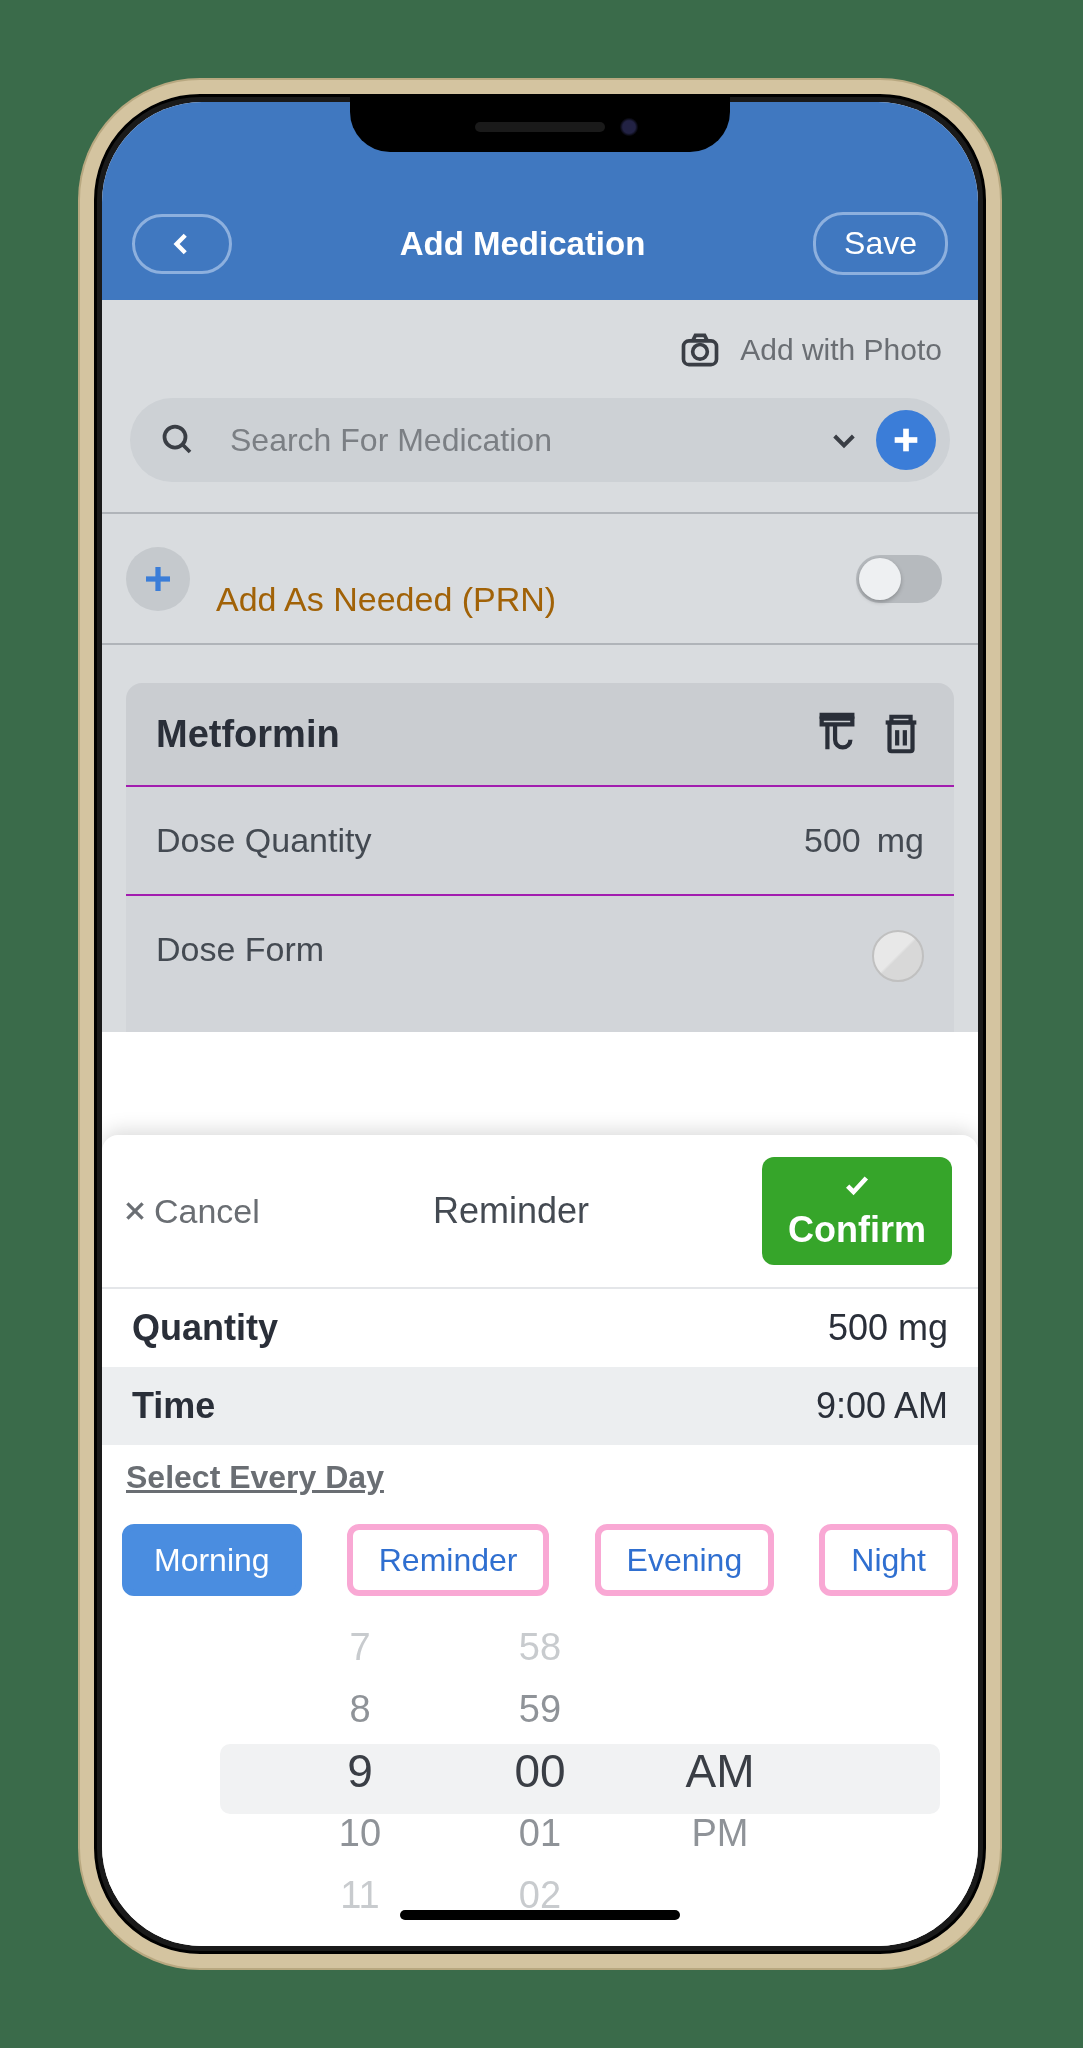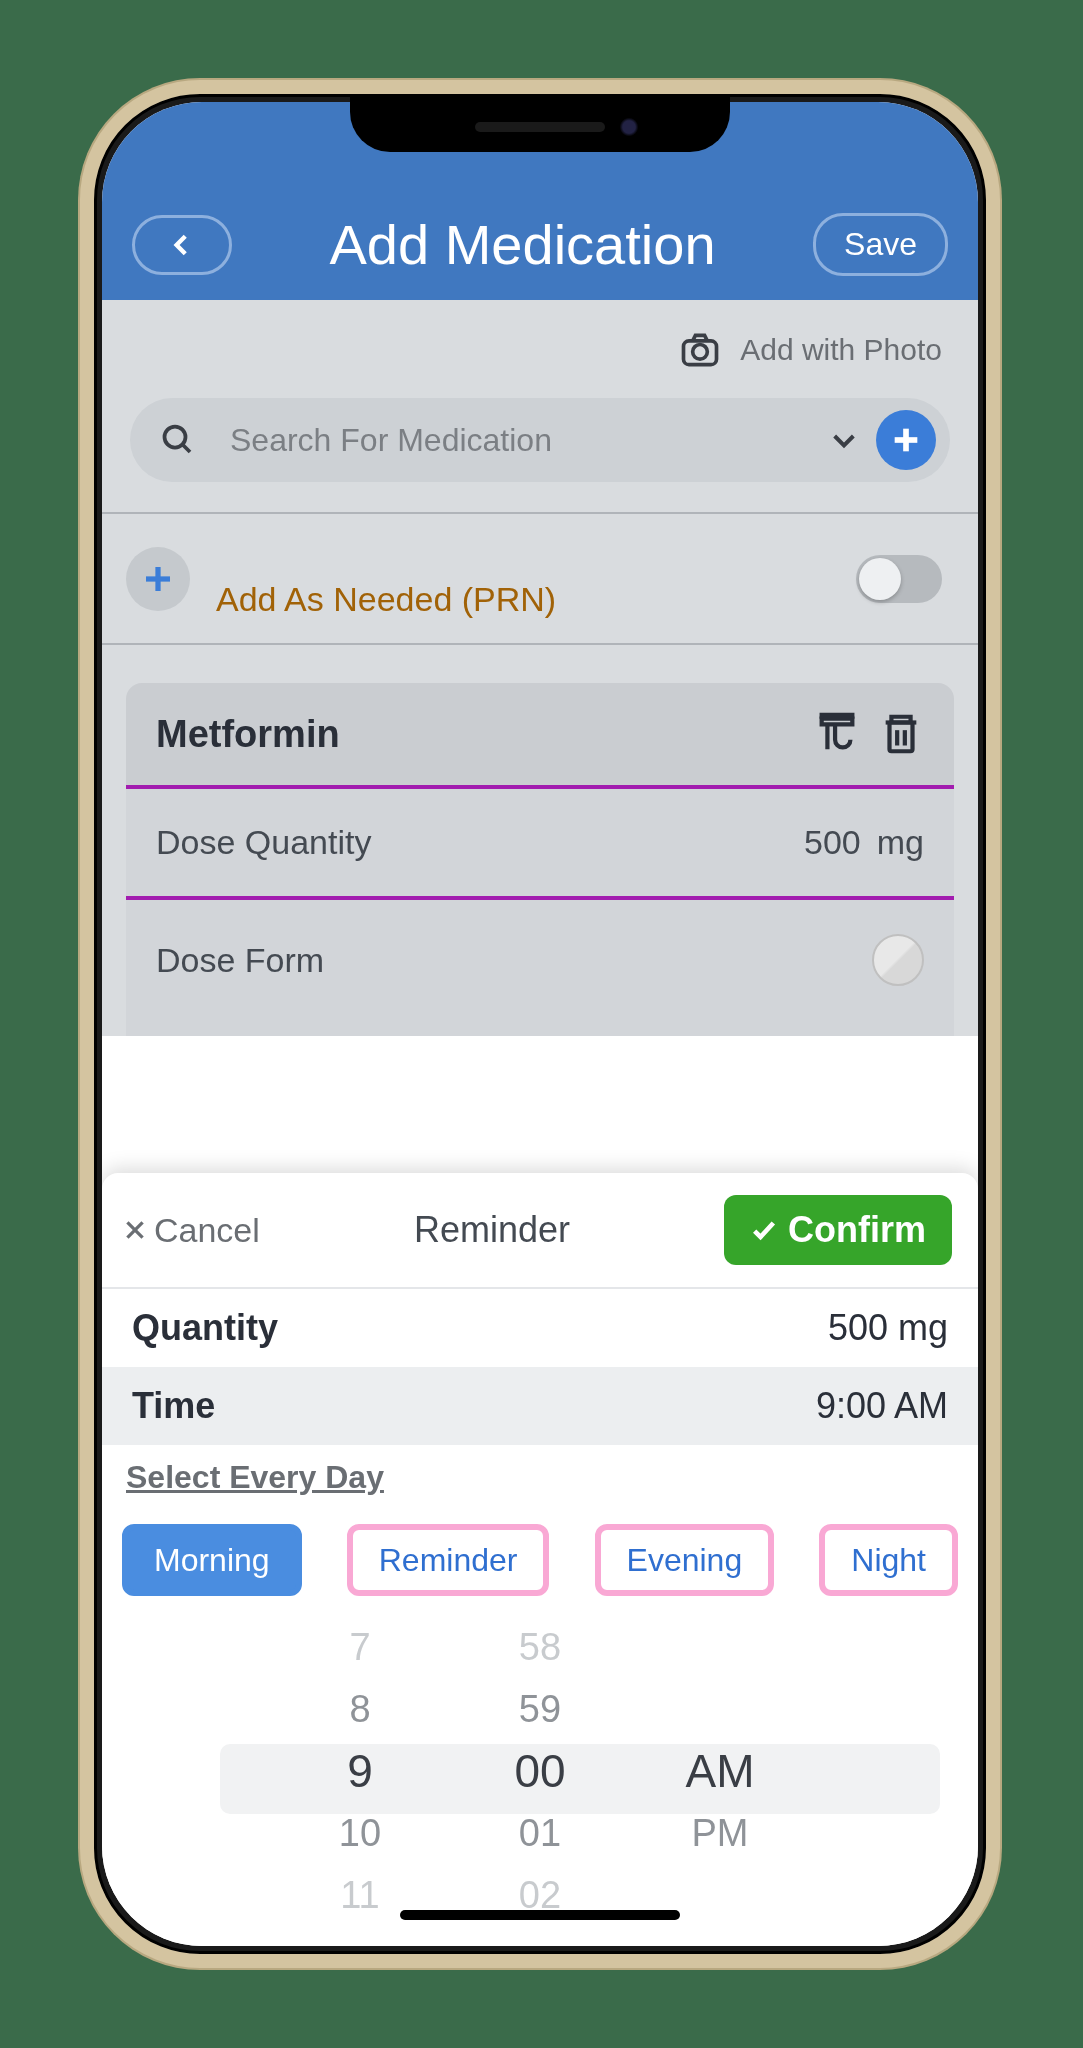--- a/index.html
+++ b/index.html
@@ -59,21 +59,21 @@
   position: absolute; left: 0; right: 0; top: 110px;
   display: flex; align-items: center; justify-content: space-between;
   padding: 0 30px;
 }
 .back-btn {
   width: 100px; height: 60px;
   border: 3px solid #8db0de; border-radius: 30px;
   display: flex; align-items: center; justify-content: center;
 }
 .back-btn svg { width: 26px; height: 26px; fill: none; stroke: #fff; stroke-width: 4; }
-.hdr-title { color: #fff; font-size: 56px; font-weight: 400; }
+.hdr-title { color: #fff; font-size: 33px; font-weight: 700; }
 .save-btn {
   padding: 10px 28px;
   border: 3px solid #8db0de; border-radius: 30px;
   color: #fff; font-size: 32px; font-weight: 500;
 }
 
 
 .content { background: #d9dcdf; }
 .add-photo-row { display: flex; justify-content: flex-end; align-items: center; gap: 18px; padding: 28px 36px 14px; }
 .add-photo-row .cam { width: 44px; height: 44px; }
@@ -122,23 +122,23 @@
 .med-card { margin: 38px 24px 0; }
 .med-hdr {
   background: #cacdd1; border-radius: 16px 16px 0 0;
   padding: 28px 30px;
   display: flex; align-items: center;
 }
 .med-hdr .name { flex:1; color: #2a2f39; font-size: 38px; font-weight: 700; }
 .med-hdr .rx-ic, .med-hdr .trash-ic { width: 46px; height: 46px; margin-left: 18px; }
 
 .med-row {
-  background: #d2d5d9; border-top: 4px solid #a21caf;
+  background: #d2d5d9; border-top: 2px solid #a21caf;
   padding: 34px 30px;
-  display: flex; align-items: center;
+  display: flex; 
 }
 .med-row .lbl { flex:1; color: #444a52; font-size: 34px; }
 .med-row .val { color: #444a52; font-size: 34px; }
 .med-row .unit { color: #444a52; font-size: 34px; margin-left: 16px; }
 .pill-ic {
   width: 52px; height: 52px; border-radius: 50%;
   background: linear-gradient(135deg, #e8e8e8 48%, #d8d8d8 52%);
   border: 2px solid #c0c0c0;
 }
 
@@ -154,21 +154,21 @@
   padding: 22px 26px 22px 20px;
   border-bottom: 2px solid #e4e6e9;
 }
 .cancel { display:flex; align-items:center; gap:6px; color:#6a6e73; font-size:34px; }
 .cancel svg { width:26px; height:26px; stroke:#6a6e73; stroke-width:3; }
 .sheet-title { color:#444a52; font-size:36px; }
 .confirm {
   background:#36a52a; border-radius:12px;
   padding: 14px 26px;
   display:flex; align-items:center; gap:10px;
-  color:#fff; font-size:36px; font-weight:600;
+  color:#fff; font-size:36px; font-weight:600;flex-direction:column;
 }
 .confirm svg { width:28px; height:28px; stroke:#fff; stroke-width:4; fill:none; }
 
 .sheet-row {
   display:flex; justify-content:space-between; align-items:center;
   padding: 18px 30px; font-size:36px; color:#2a2f39;
 }
 .sheet-row.sel { background:#eceef0; }
 .sheet-row .l { font-weight:700; }
 

